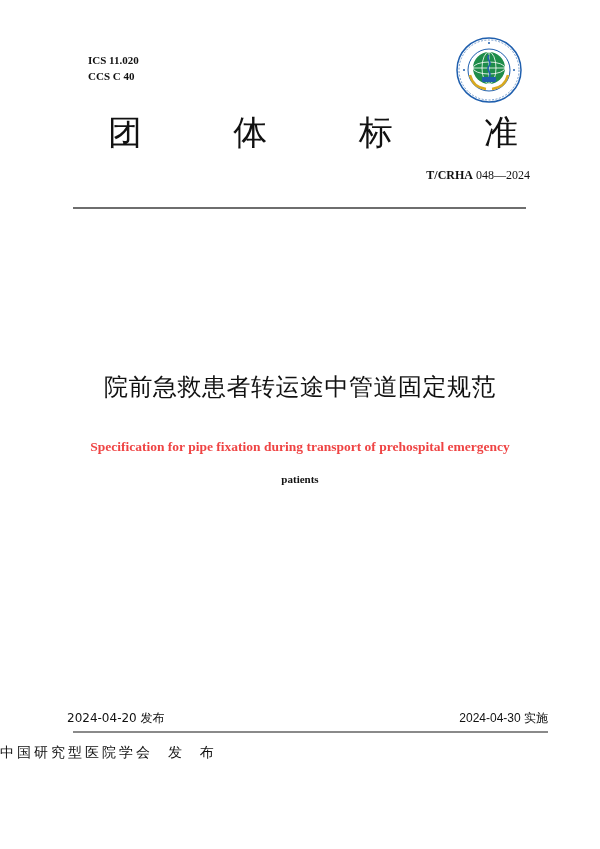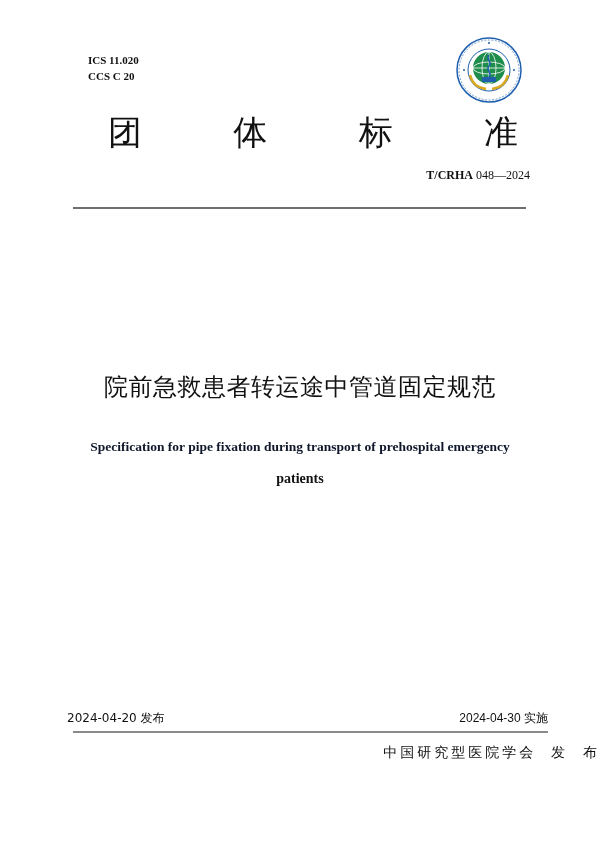--- a/index.html
+++ b/index.html
@@ -78,30 +78,30 @@
 
     .title-en {
       left: 0;
       width: 600px;
       top: 438px;
       text-align: center;
       font-family: "Liberation Serif", serif;
       font-weight: bold;
       font-size: 13.5px;
       line-height: 18px;
-      color: #0f172a;
+      color: #ef4444;
     }
     .title-en-2 {
       left: 0;
       width: 600px;
       top: 470px;
       text-align: center;
       font-family: "Liberation Serif", serif;
       font-weight: bold;
-      font-size: 14px;
+      font-size: 11px;
       line-height: 18px;
       color: #111;
     }
 
     .date-issue {
       left: 67px;
       top: 710px;
       font-family: "DejaVu Sans", sans-serif;
       font-size: 12px;
       line-height: 16px;
@@ -121,34 +121,34 @@
       top: 731px;
       width: 475px;
       height: 2px;
       background: #8a8a8a;
     }
 
     .publisher {
       left: 0;
       width: 600px;
       top: 742px;
-      text-align: right;
+      text-align: left;
       font-family: "DejaVu Sans", sans-serif;
       font-size: 14px;
       line-height: 20px;
       letter-spacing: 3px;
       white-space: pre;
     }
   </style>
 </head>
 <body>
 
 <div class="abs classification">
   <div>ICS 11.020</div>
-  <div>CCS C 20</div>
+  <div>CCS C 40</div>
 </div>
 
 <div class="abs logo">
   <svg width="66" height="66" viewBox="0 0 66 66">
     <circle cx="33" cy="33" r="32" fill="#ffffff" stroke="#1f5fae" stroke-width="1.5"></circle>
     <circle cx="33" cy="33" r="30" fill="none" stroke="#1f5fae" stroke-width="0.6" stroke-dasharray="2 1.5"></circle>
     <circle cx="33" cy="33" r="21" fill="#ffffff" stroke="#1f5fae" stroke-width="1"></circle>
     <circle cx="33" cy="31" r="16" fill="#1e8c4a"></circle>
     <ellipse cx="33" cy="31" rx="16" ry="6" fill="none" stroke="#ffffff" stroke-width="0.8"></ellipse>
     <ellipse cx="33" cy="31" rx="7" ry="16" fill="none" stroke="#ffffff" stroke-width="0.8"></ellipse>

